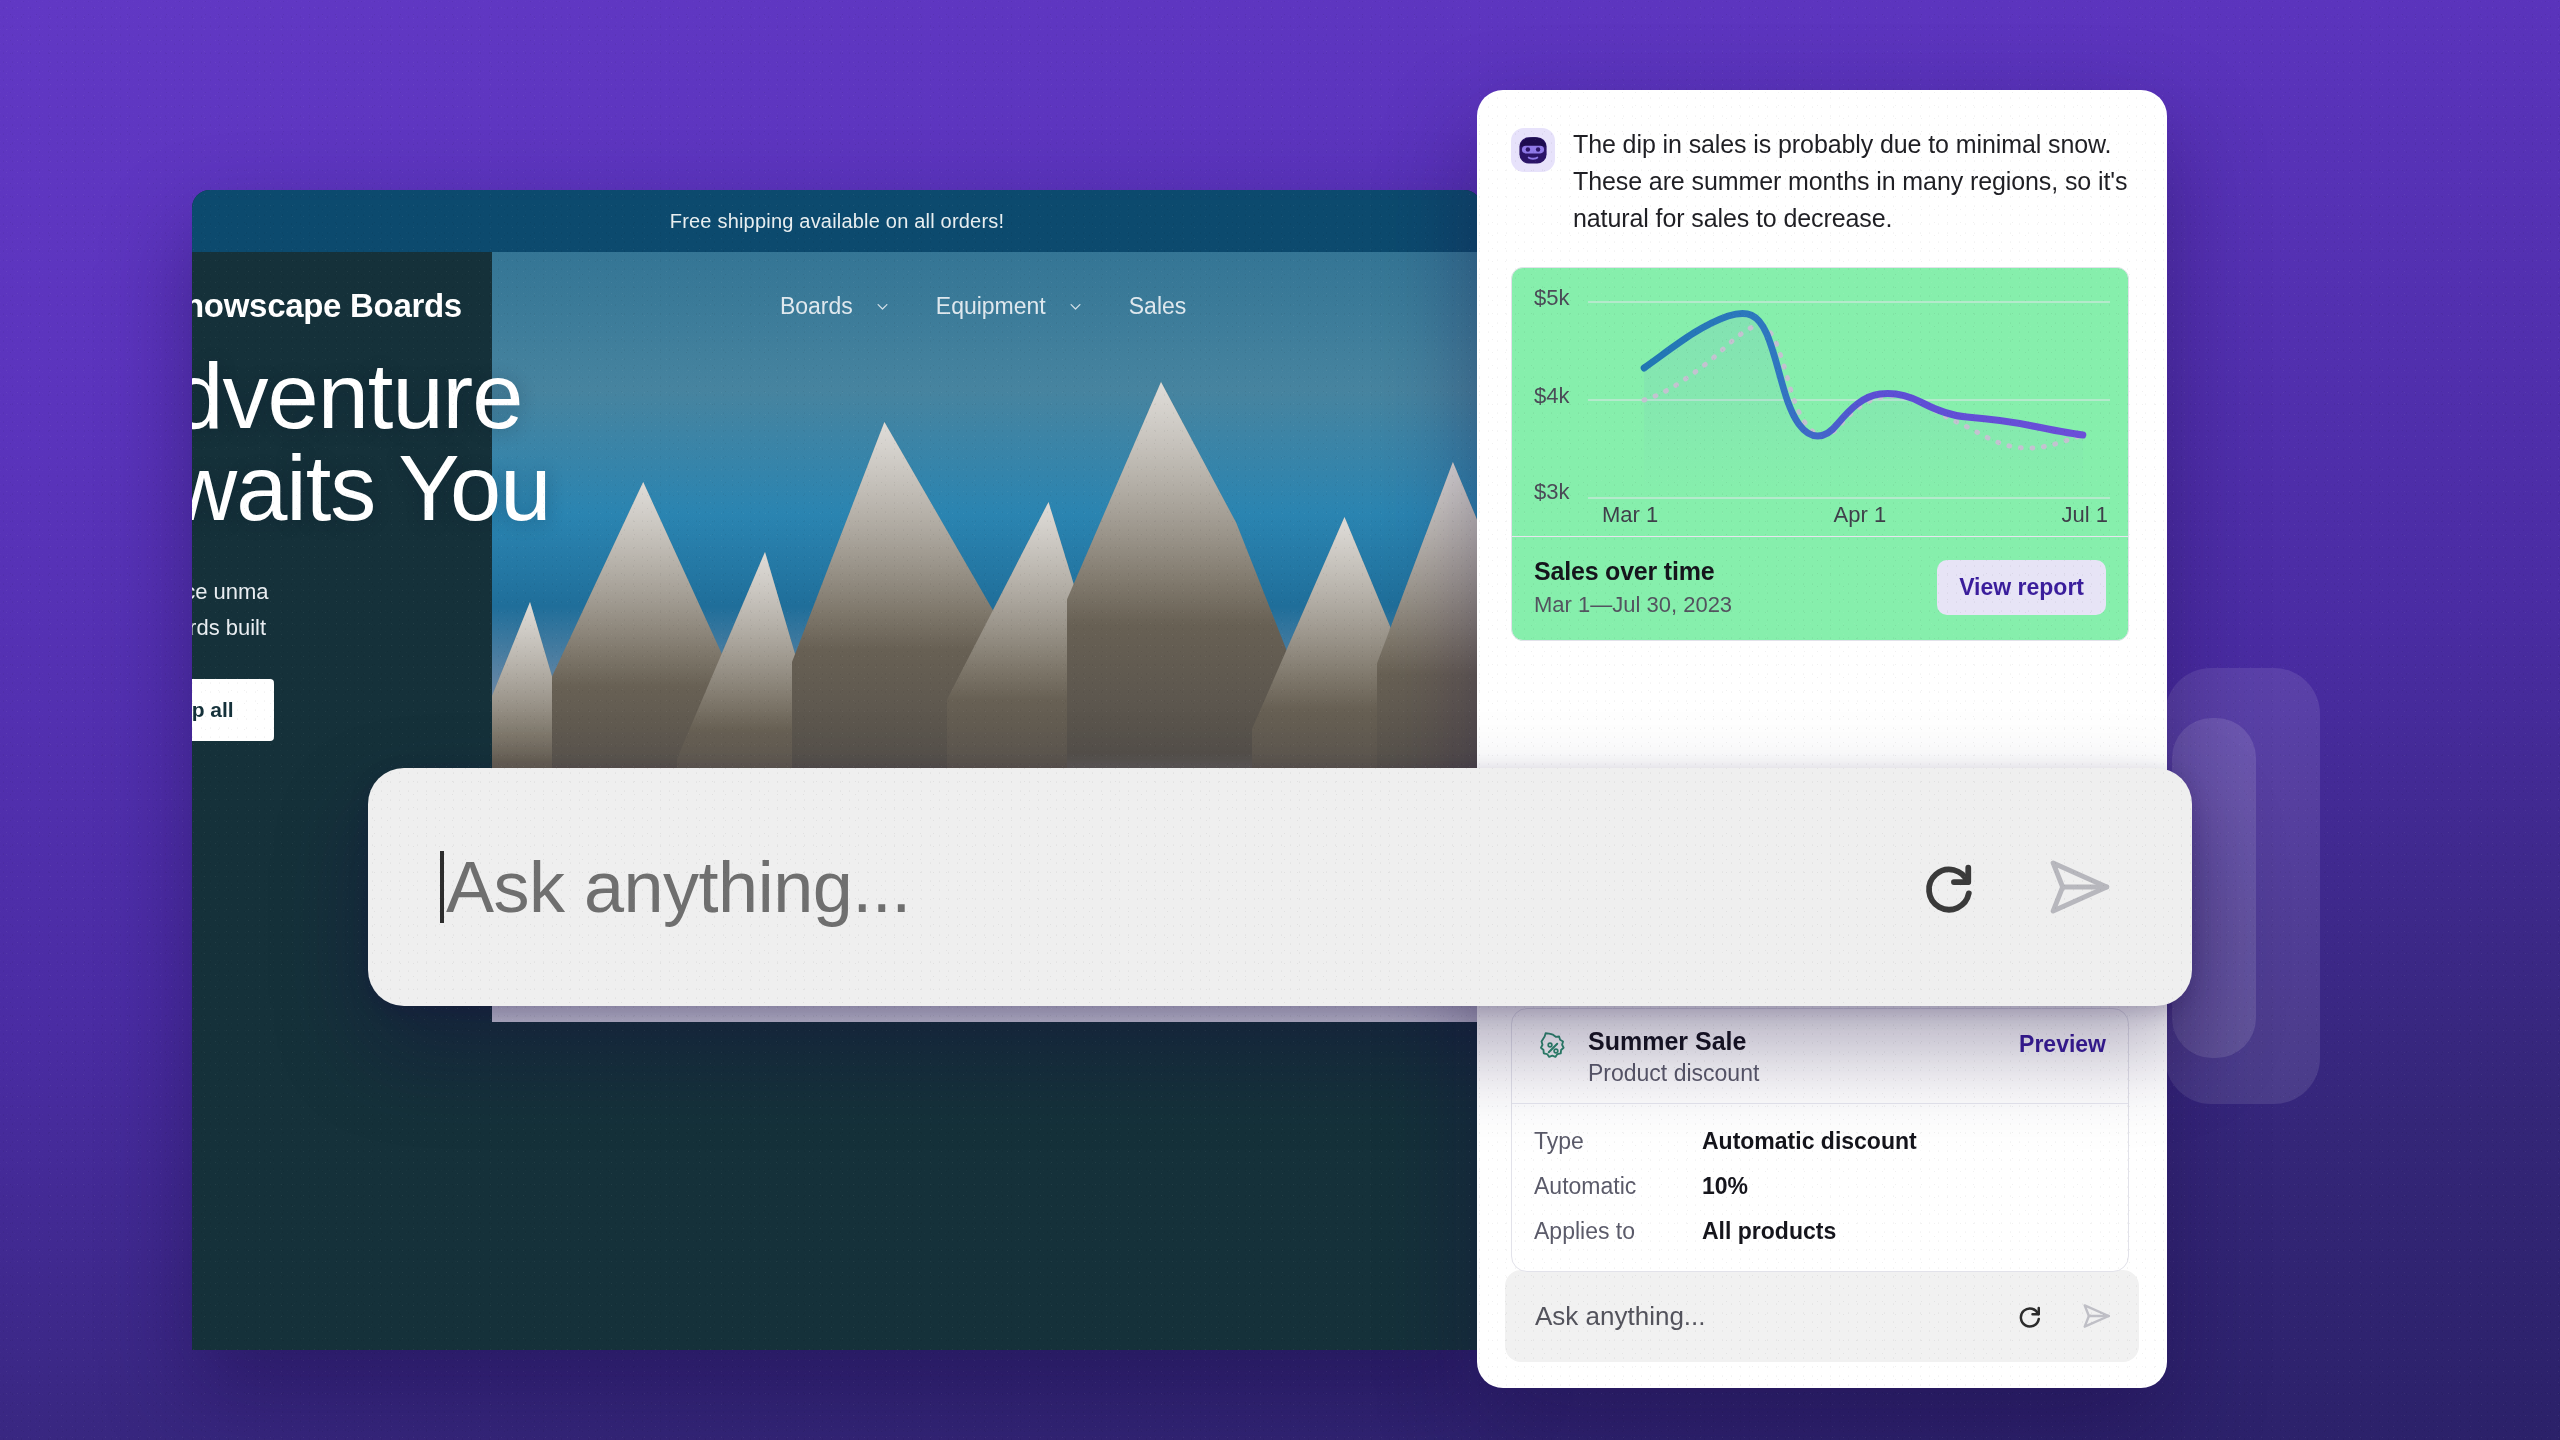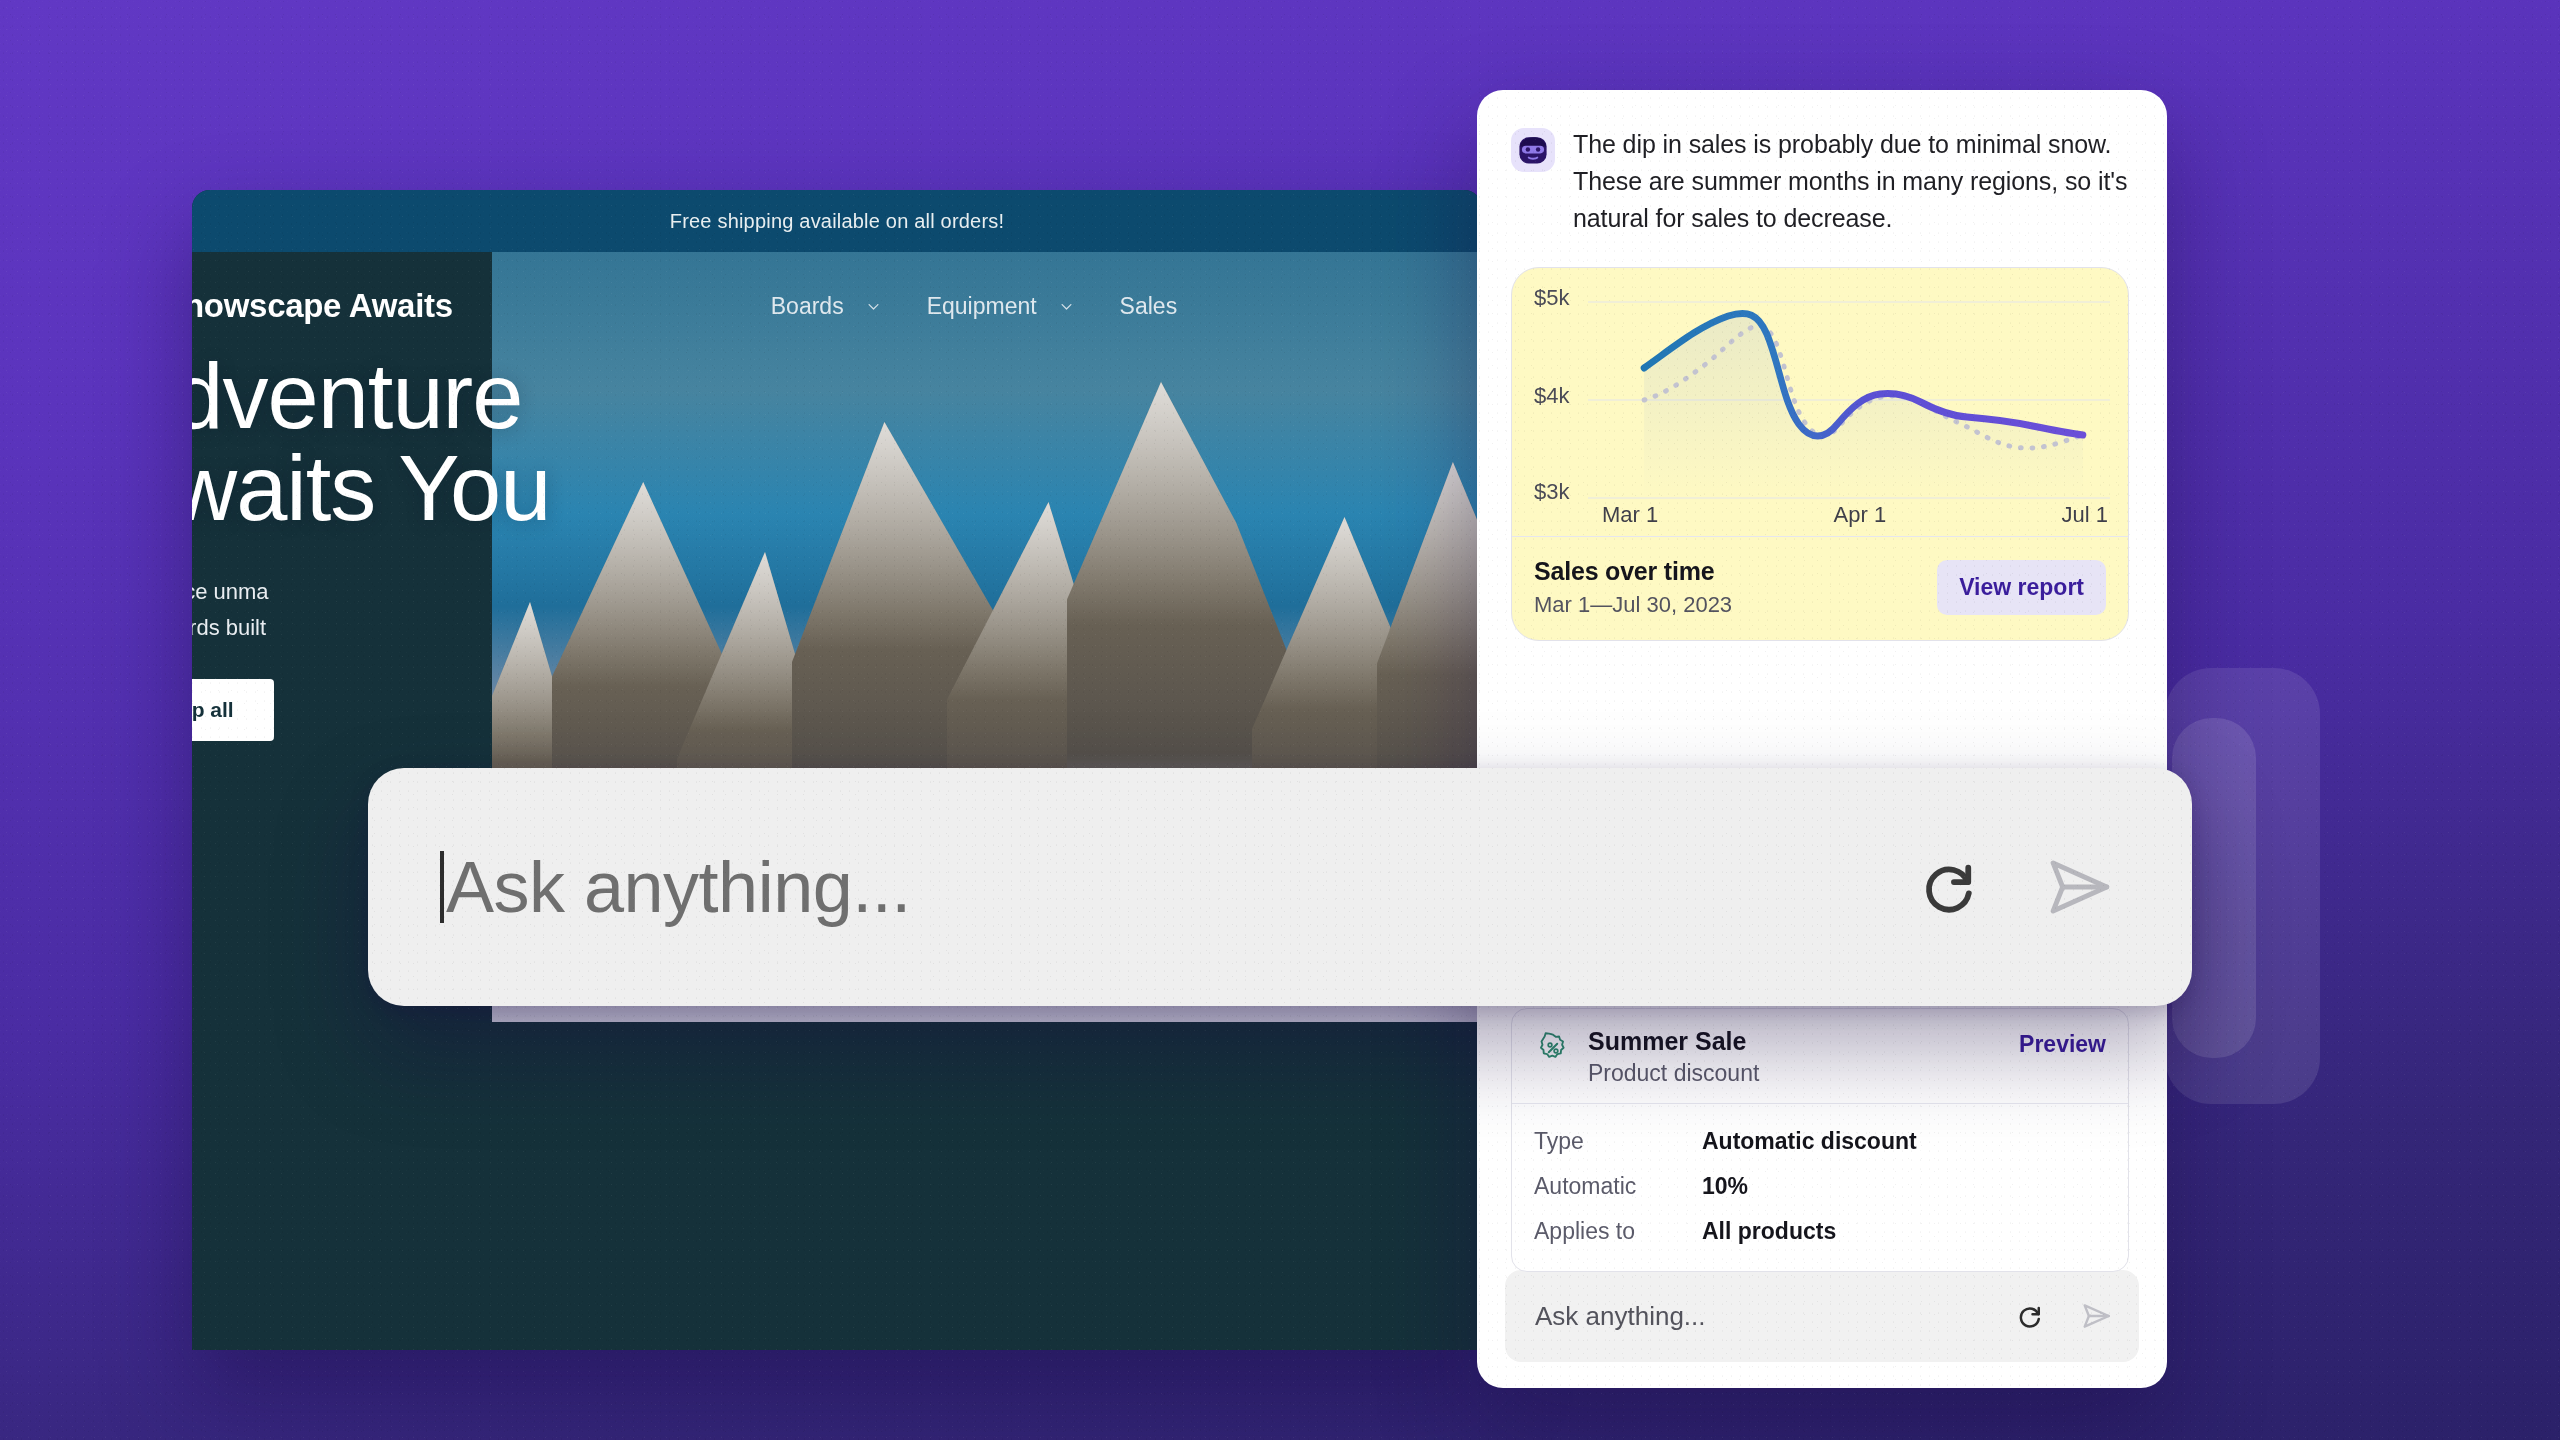--- a/index.html
+++ b/index.html
@@ -273,22 +273,22 @@
     color: #1f1f24;
     font-size: 25px;
     line-height: 1.48;
     letter-spacing: -.1px;
   }
 
   
   #chart-card {
     margin-top: 30px;
     border: 1px solid #e2e2ea;
-    border-radius: 28px;
-    background: #fef9c3;
+    border-radius: 12px;
+    background: #86efac;
     overflow: hidden;
   }
   #chart-area {
     position: relative;
     height: 268px;
     padding: 22px 18px 0 18px;
   }
   #chart-svg { display: block; width: 100%; height: 222px; }
   .ytick {
     position: absolute;
@@ -418,21 +418,21 @@
       <div class="peak snow" style="left:185px;  width:160px; height:470px; clip-path:polygon(55% 0,100% 52%,100% 100%,0 100%,0 44%);"></div>
       <div class="peak snow" style="left:300px;  width:210px; height:600px; clip-path:polygon(44% 0,100% 34%,100% 100%,0 100%,0 40%);"></div>
       <div class="peak snow" style="left:455px;  width:175px; height:520px; clip-path:polygon(58% 0,100% 46%,100% 100%,0 100%,0 38%);"></div>
       <div class="peak snow" style="left:575px;  width:235px; height:640px; clip-path:polygon(40% 0,72% 22%,100% 48%,100% 100%,0 100%,0 34%);"></div>
       <div class="peak snow" style="left:760px;  width:185px; height:505px; clip-path:polygon(50% 0,100% 44%,100% 100%,0 100%,0 42%);"></div>
       <div class="peak snow" style="left:885px;  width:165px; height:560px; clip-path:polygon(46% 0,100% 38%,100% 100%,0 100%,0 36%);"></div>
       <div id="hero-haze"></div>
     </div>
 
     <div id="site-header">
-      <div id="brand">nowscape Awaits</div>
+      <div id="brand">nowscape Boards</div>
       <div id="site-nav">
 
         <div class="nav-item">
           <span>Boards</span>
           <svg class="chev" viewBox="0 0 24 24" fill="none">
             <path d="M5 9l7 7 7-7" stroke="#dfe8ee" stroke-width="2" stroke-linecap="round" stroke-linejoin="round"></path>
           </svg>
         </div>
 
         <div class="nav-item">

